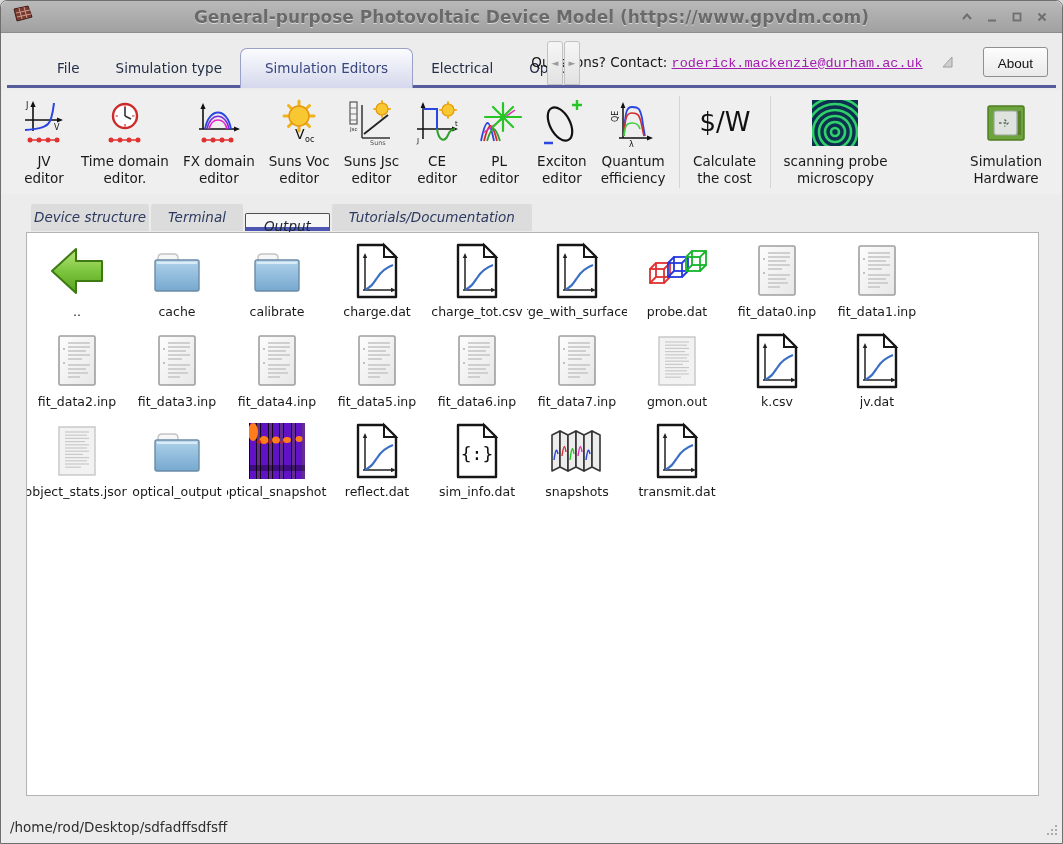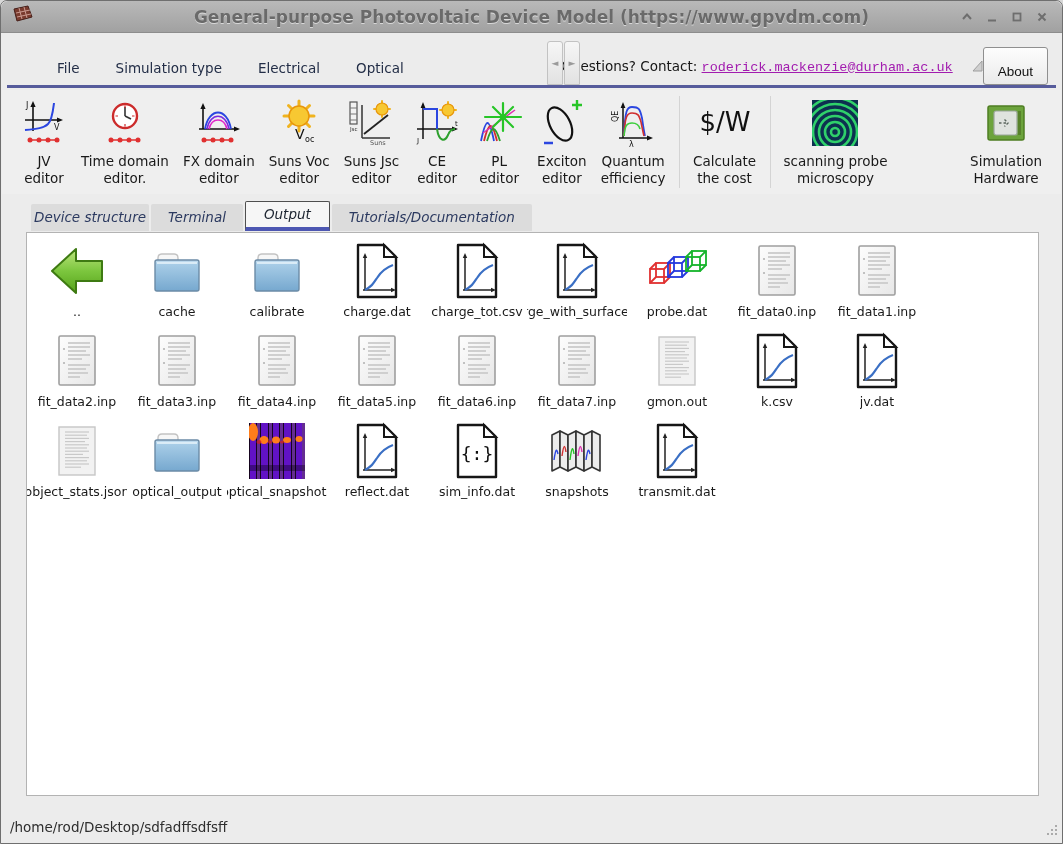--- a/index.html
+++ b/index.html
@@ -29,42 +29,42 @@
                      color:#39477f; margin-bottom:-3px; position:relative; z-index:3; }
   .tab-scroll { position:absolute; left:546px; top:7px; height:44px; display:flex; z-index:1; }
   .tab-scroll-btn { width:16px; height:44px; background:linear-gradient(#f6f6f6,#e2e2e2);
                     border:1px solid #c2c2c2; border-radius:3px 3px 0 0; margin-right:1px;
                     display:flex; align-items:center; justify-content:center;
                     color:#9a9a9a; font-size:9px; }
   .menu-right { position:absolute; right:14px; top:13px; display:flex; align-items:center; }
   .contact { font-size:13.5px; color:#161616; white-space:nowrap; }
   .contact a { color:#a21caf; text-decoration:underline;font-family:Liberation Mono, monospace; }
   .tri-ind { margin-left:18px; }
-  .about-btn { padding:16px 14px 5px; font-size:13.5px; color:#111;
+  .about-btn { margin-left:30px; padding:8px 14px 5px; font-size:13.5px; color:#111;
                background:linear-gradient(#fdfdfd,#eaeaea); border:1px solid #8f8f8f; border-radius:3px; }
 
   
   .toolbar { position:absolute; top:89px; left:1px; right:1px; height:104px;
              background:#efefef; display:flex; align-items:flex-start; padding:6px 12px 0 12px; }
   .tool-item { display:flex; flex-direction:column; align-items:center; margin:0 7px; }
   .tool-icon { height:54px; display:flex; align-items:center; justify-content:center; }
   .tool-label { font-size:13.5px; color:#191919; text-align:center; white-space:pre-line;
                 line-height:1.28; margin-top:3px; }
   .tool-sep { width:1px; background:#d4d4d4; align-self:stretch; margin:0 6px 6px 6px; }
   .tool-spacer { flex:1; }
 
   
   .doctabs { position:absolute; top:202px; left:30px; display:flex; align-items:flex-end; height:28px;font-style:italic; }
   .doc-tab { background:#dcdcdc; padding:5px 17px 6px; font-size:13.5px; color:#2c3a60;
              margin-right:2px; border-radius:2px 2px 0 0; white-space:nowrap; }
   .doc-tab.clip { width:118px; padding-left:4px; padding-right:4px; overflow:hidden;
                   display:flex; justify-content:center; }
   .doc-tab.clip span { white-space:nowrap; }
   .doc-tab.active { background:#f6f6f6; border:1px solid #4f4f4f; border-bottom:4px solid #4d57b2;
-                    padding:4px 18px 3px; color:#1c2430; height:30px; }
+                    padding:4px 18px 3px; color:#1c2430; height:18px; }
 
   
   .filepanel { position:absolute; left:25px; top:231px; width:1013px; height:564px;
                background:#ffffff; border:1px solid #b3b3b3; overflow:hidden; padding-top:4px; }
   .file-row { display:flex; }
   .file-item { width:100px; height:90px; display:flex; flex-direction:column;
                align-items:center; padding-top:2px; }
   .file-icon { height:64px; display:flex; align-items:center; justify-content:center; }
   .file-label { max-width:100px; overflow:hidden; display:flex; justify-content:center;
                 font-size:12.5px; color:#1a1a1a; margin-top:1px; }
@@ -112,20 +112,21 @@
             <path d="M2.5 2.5 L9.5 9.5 M9.5 2.5 L2.5 9.5" stroke="#6e6e6e" stroke-width="2"></path>
           </svg>
         </span>
     </div>
   </div>
 
   <div class="menubar">
     <div class="menu-tabs" id="menu-tabs">
         <div class="menu-tab"><span>File</span></div>
         <div class="menu-tab"><span>Simulation type</span></div>
+        <div class="menu-tab active"><span>Simulation Editors</span></div>
         <div class="menu-tab"><span>Electrical</span></div>
         <div class="menu-tab"><span>Optical</span></div>
       </div>
     <div class="tab-scroll">
       <div class="tab-scroll-btn">◄</div>
       <div class="tab-scroll-btn">►</div>
     </div>
     <div class="menu-right">
       <span class="contact">
         <span>Questions? Contact: </span><a href="#">roderick.mackenzie@durham.ac.uk</a>

